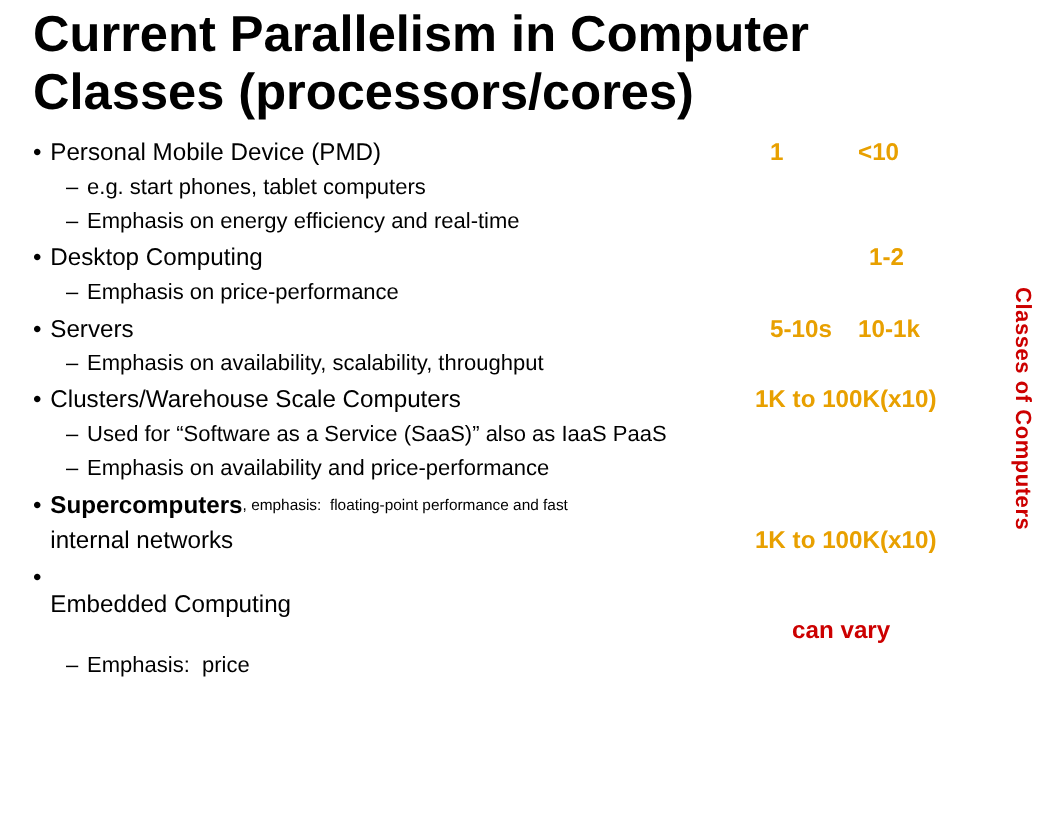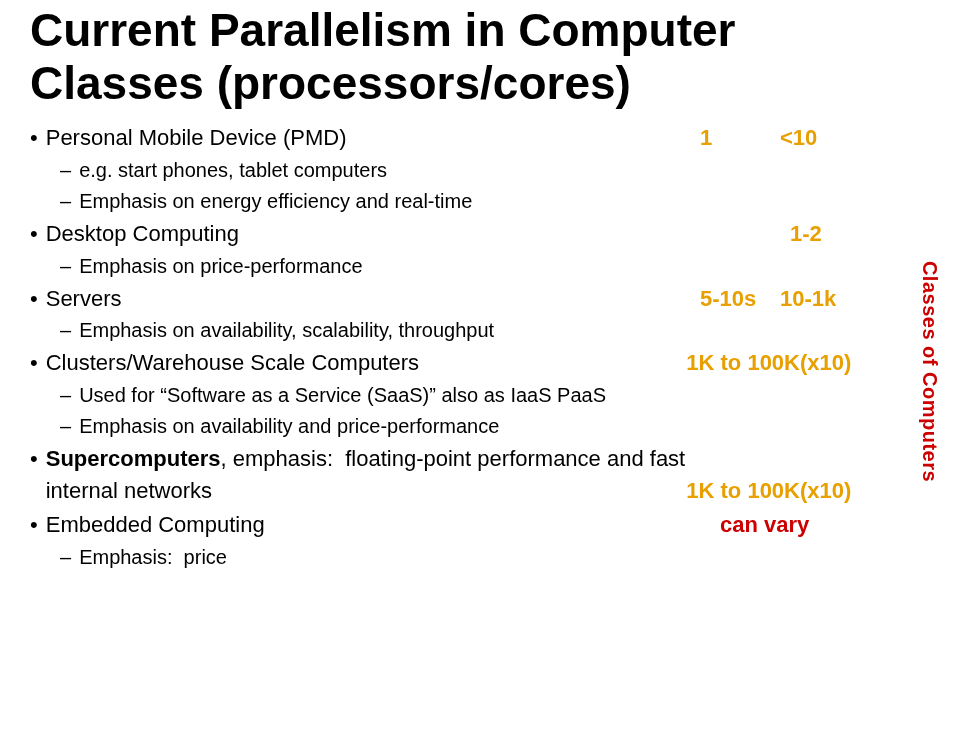--- a/index.html
+++ b/index.html
@@ -213,37 +213,37 @@
     <li class="sub-item">
       <span class="dash-symbol">–</span>
       <span class="sub-text">Emphasis on availability and price-performance</span>
     </li>
 
     <li class="bullet-item">
       <span class="bullet-symbol">•</span>
       <div style="width:100%;">
         <div style="display:flex; align-items:center; width:100%;">
           <span class="item-label bold">Supercomputers</span>
-          <span class="item-label" style="font-size:22px;">, emphasis:&nbsp; floating-point performance and fast</span>
+          <span class="item-label" style="font-size:14px;">, emphasis:&nbsp; floating-point performance and fast</span>
         </div>
         <div style="display:flex; align-items:flex-start; width:100%;">
           <span class="item-label" style="font-size:22px;">internal networks</span>
           <span class="spacer"></span>
           <span class="col-value orange">1K to 100K</span>
           <span class="col-value2 orange" style="min-width:70px;">(x10)</span>
         </div>
       </div>
     </li>
 
     <li class="bullet-item">
       <span class="bullet-symbol">•</span>
       <div class="row-content">
         <span class="item-label">Embedded Computing</span>
         <span class="spacer"></span>
-        <span class="col-value red" style="min-width:150px;">can vary</span>
+        <span class="col-value red" style="min-width:150px;margin-top:48px;">can vary</span>
       </div>
     </li>
 
     <li class="sub-item">
       <span class="dash-symbol">–</span>
       <span class="sub-text">Emphasis:&nbsp; price</span>
     </li>
 
   </ul>
 </div>

